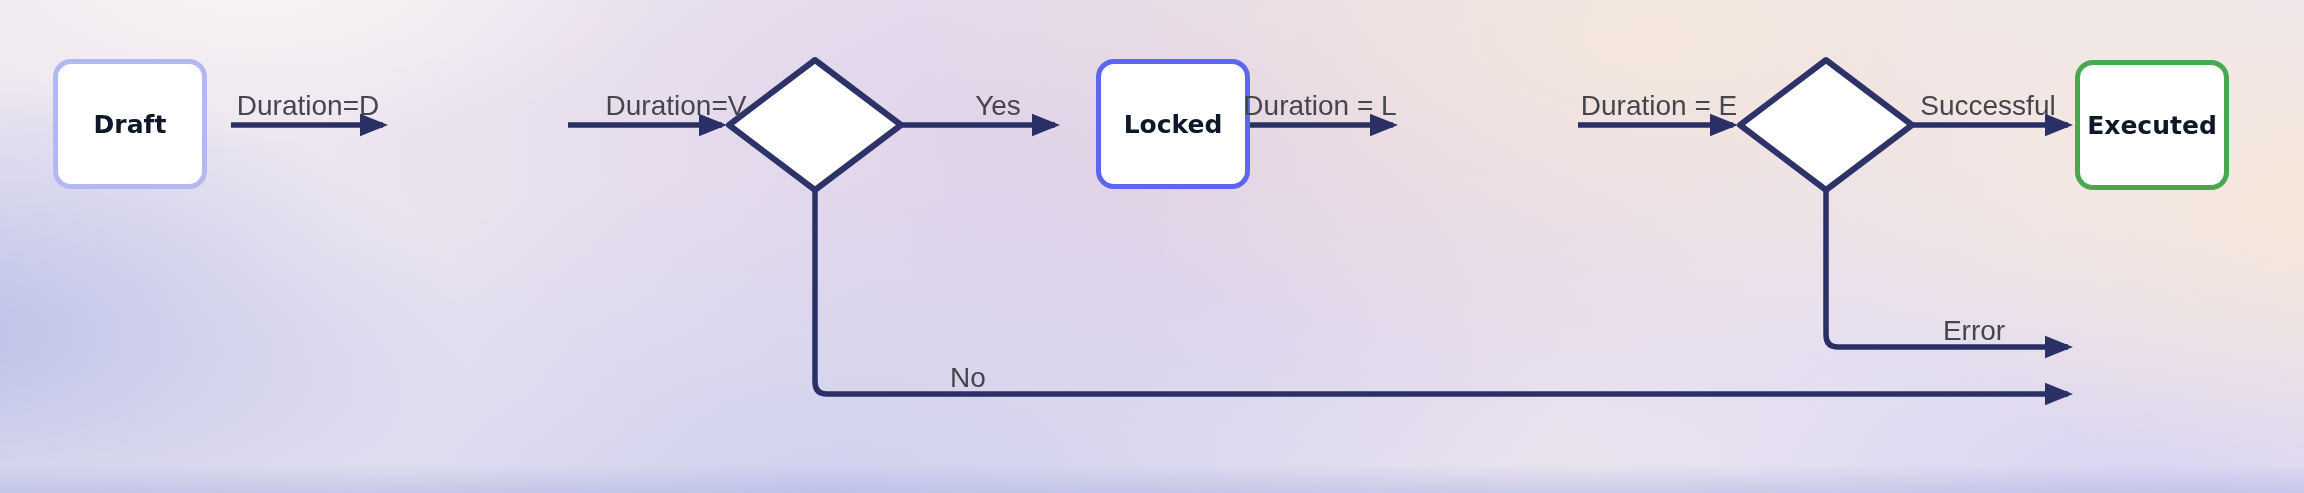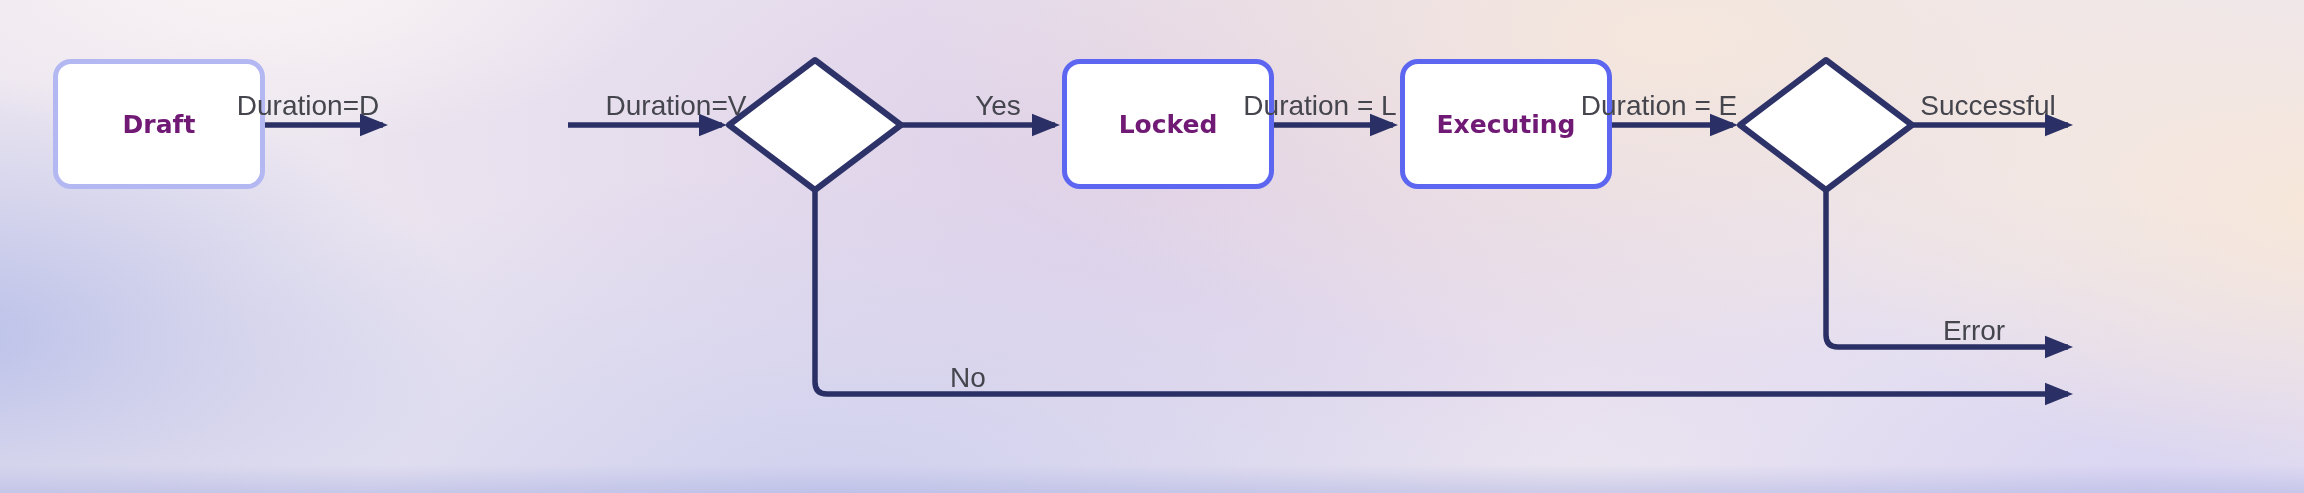--- a/index.html
+++ b/index.html
@@ -13,32 +13,32 @@
       radial-gradient(820px 430px at 101% 42%, rgba(248,231,215,0.92) 0%, rgba(248,231,215,0) 62%),
       radial-gradient(1000px 480px at 93% 98%, rgba(215,210,242,0.88) 0%, rgba(215,210,242,0) 62%),
       radial-gradient(860px 430px at -2% 68%, rgba(183,190,232,0.92) 0%, rgba(183,190,232,0) 60%),
       radial-gradient(1250px 540px at 36% 102%, rgba(203,205,238,0.88) 0%, rgba(203,205,238,0) 62%),
       radial-gradient(1350px 580px at 52% 30%, rgba(216,199,230,0.80) 0%, rgba(216,199,230,0) 65%);
   }
   svg.edges{position:absolute;left:0;top:0;width:2304px;height:493px;}
   .edge{stroke:#2a3066;stroke-width:5.5;fill:none;}
   .diamond{fill:#ffffff;stroke:#2d3268;stroke-width:6;stroke-linejoin:round;}
   .node{
-    position:absolute;width:212px;height:130px;box-sizing:border-box;
+    position:absolute;width:154px;height:130px;box-sizing:border-box;
     background:#ffffff;border-radius:18px;
     display:flex;align-items:center;justify-content:center;
-    font-family:"DejaVu Sans",sans-serif;font-weight:700;font-size:25px;color:#701a75;
+    font-family:"DejaVu Sans",sans-serif;font-weight:700;font-size:25px;color:#0f172a;
   }
   .b-light{border:5px solid #b4b8f2;}
   .b-blue{border:5px solid #5c66f0;}
   .b-green{border:5px solid #47a84f;}
   .b-red{border:5px solid #f5495e;}
   .n-draft{left:53px;top:59px;}
   .n-voting{left:390px;top:59px;}
-  .n-locked{left:1062px;top:59px;}
+  .n-locked{left:1096px;top:59px;}
   .n-executing{left:1400px;top:59px;}
   .n-executed{left:2075px;top:60px;}
   .n-failed{left:2075px;top:302px;}
   .dlabel{
     position:absolute;width:156px;text-align:center;transform:translate(-50%,-50%);
     font-family:"DejaVu Sans",sans-serif;font-weight:700;font-size:25px;line-height:31px;color:#2b2f66;
   }
   .d-vote{left:815px;top:125px;}
   .d-effects{left:1826px;top:125px;}
   .elabel{
@@ -78,22 +78,22 @@
     <path class="diamond" d="M729,125 L815,60 L901,125 L815,190 Z"></path>
     <path class="diamond" d="M1740,125 L1826,60 L1912,125 L1826,190 Z"></path>
   </svg>
 
   <div class="node b-light n-draft">
     <span>Draft</span>
   </div>
   <div class="node b-blue n-locked">
     <span>Locked</span>
   </div>
-  <div class="node b-blue n-executing">
-    <span>Executing</span>
+  <div class="node b-green n-executed">
+    <span>Executed</span>
   </div>
 
 
   <div class="elabel l-dd">Duration=D</div>
   <div class="elabel l-dv">Duration=V</div>
   <div class="elabel l-yes">Yes</div>
   <div class="elabel l-dl">Duration = L</div>
   <div class="elabel l-de">Duration = E</div>
   <div class="elabel l-succ">Successful</div>
   <div class="elabel l-err">Error</div>

